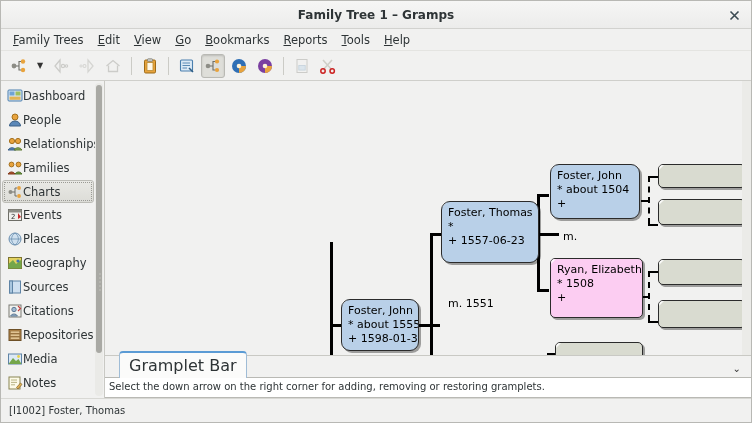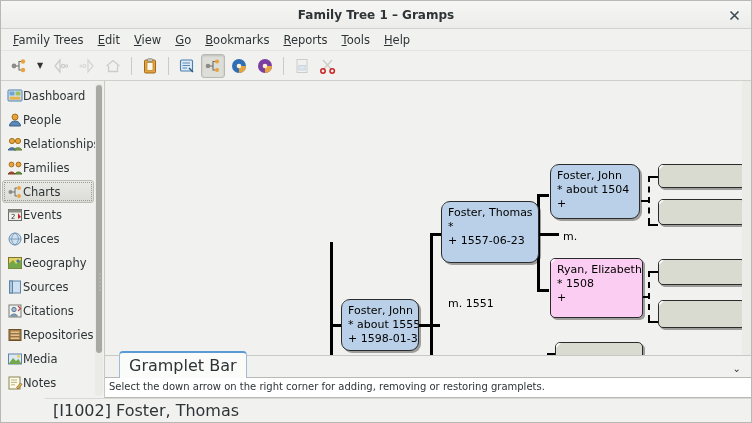--- a/index.html
+++ b/index.html
@@ -262,23 +262,22 @@
   }
 
   
   .statusbar {
     flex: 0 0 24px;
     height: 24px;
     background: #f1f1f0;
     border-top: 1px solid #d8d8d4;
     display: flex; align-items: center;
     padding-left: 8px;
-    font-size: 16px;
+    font-size: 10px;
     color: #2e3436;
-    margin-left: 44px;
   }
 </style>
 </head>
 <body>
 
 <div id="app">
 
   <div class="titlebar">
     <div class="titlebar-title">Family Tree 1 – Gramps</div>
     <div class="titlebar-close">

